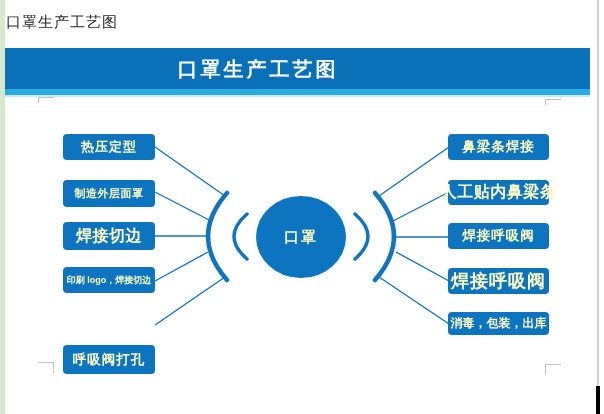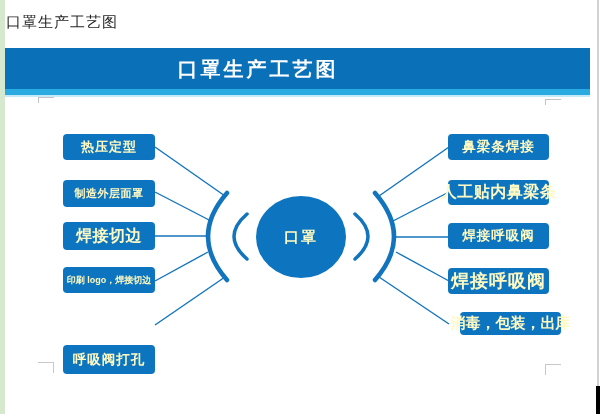--- a/index.html
+++ b/index.html
@@ -48,21 +48,21 @@
   .rb{left:448px;width:101px;text-align:center;}
   .lb1{top:134px;height:26px;font-size:13px;letter-spacing:1px;}
   .lb2{top:180px;height:27px;font-size:11px;letter-spacing:.5px;font-family:Liberation Mono, monospace;}
   .lb3{top:222px;height:28px;font-size:16px;letter-spacing:.5px;}
   .lb4{top:267px;height:26px;font-size:9px;}
   .lb5{top:311px;height:29px;font-size:13.5px;letter-spacing:1px;margin-top:34px;}
   .rb1{top:134px;height:26px;font-size:13.5px;letter-spacing:1px;}
   .rb2{top:180px;height:25px;font-size:16px;letter-spacing:.5px;}
   .rb3{top:223px;height:26px;font-size:13.5px;letter-spacing:1px;}
   .rb4{top:268px;height:26px;font-size:18px;letter-spacing:1px;}
-  .rb5{top:312px;height:23px;font-size:15px;margin-left:12px;}
+  .rb5{top:312px;height:23px;font-size:12px;}
   .center-circle{
     position:absolute;left:256px;top:196px;width:90px;height:82px;border-radius:50%;
     background:var(--shape-blue,#0d75bf);display:flex;align-items:center;justify-content:center;
     color:#fef9c3;font-size:15px;font-weight:bold;letter-spacing:2px;z-index:3;
   }
   .page-edge{
     position:absolute;left:597px;top:0;width:2px;height:414px;background:#d2d2d2;
   }
   .text-cursor{
     position:absolute;left:596px;top:386px;width:3.5px;height:28px;background:#000;

